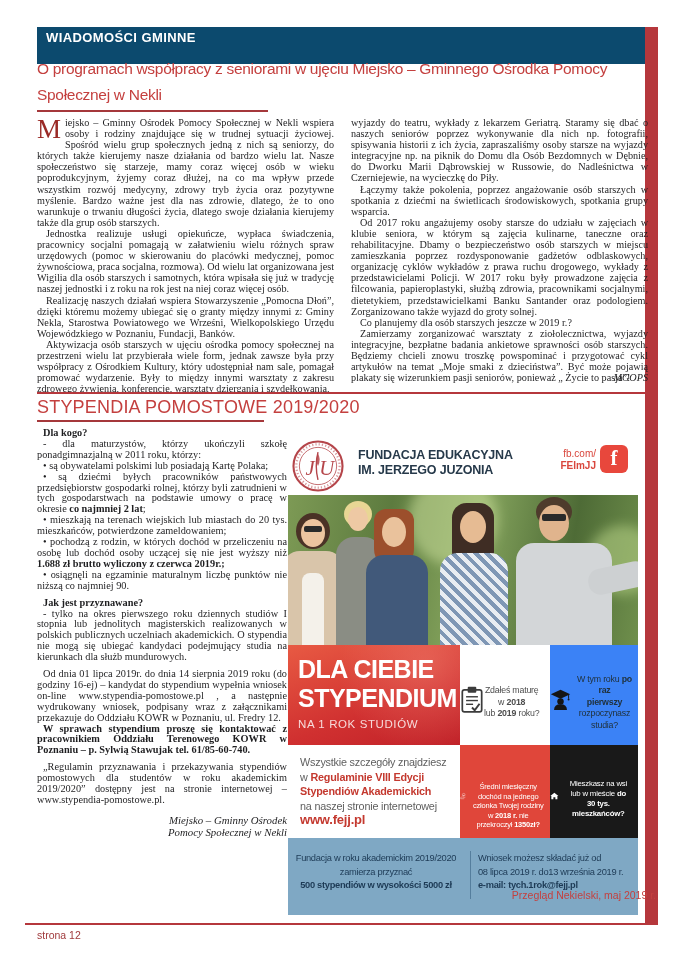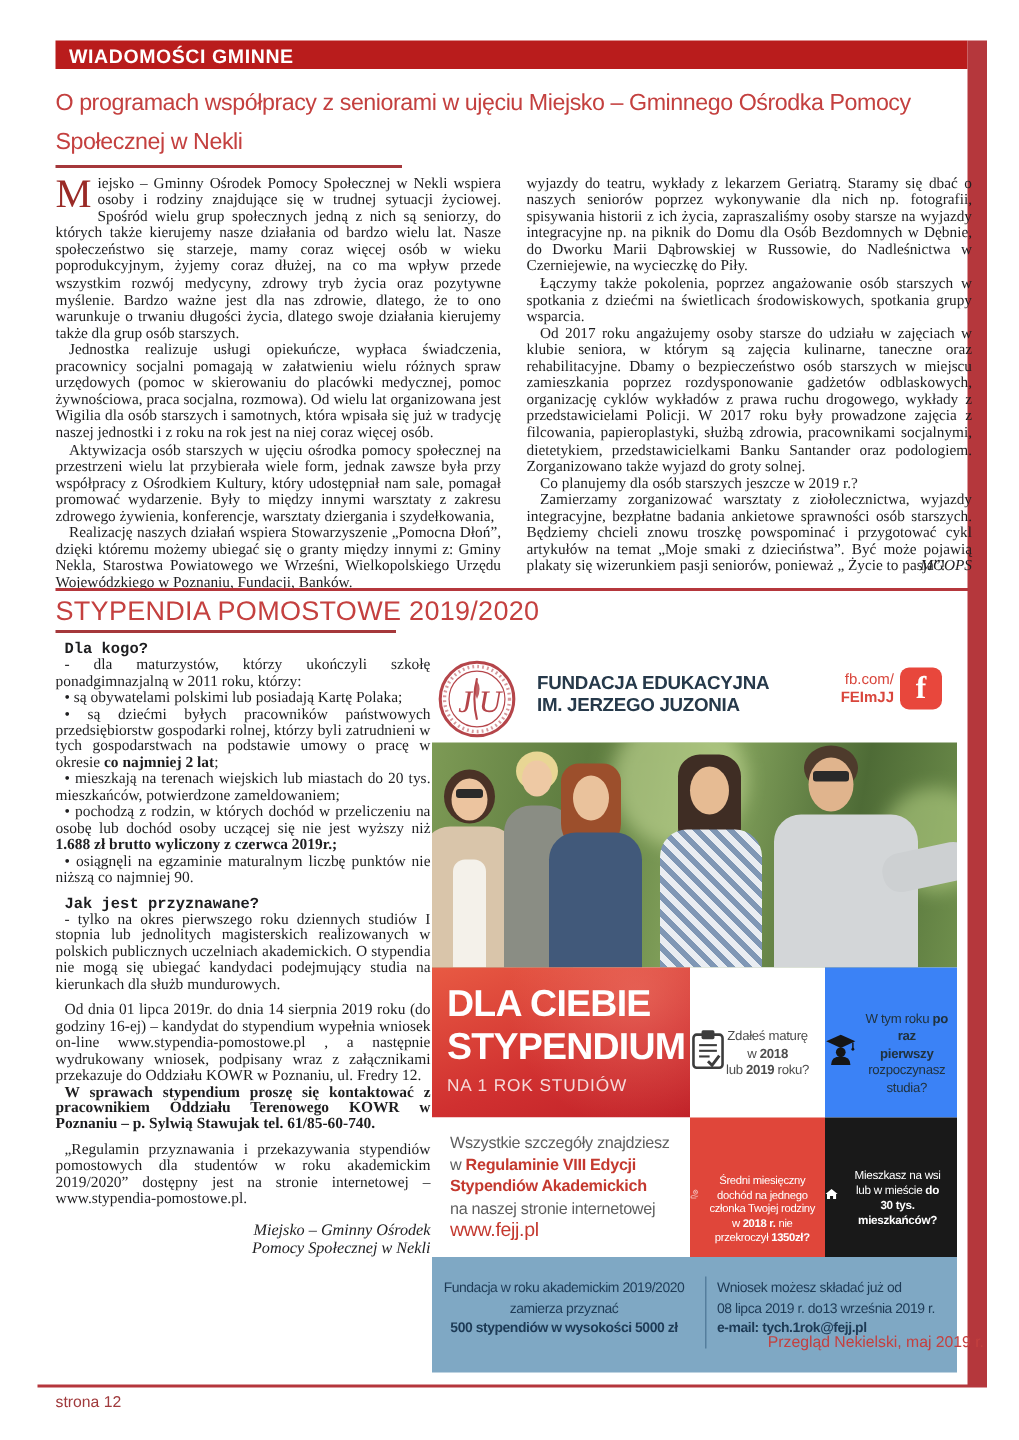--- a/index.html
+++ b/index.html
@@ -3,22 +3,22 @@
 <meta charset="utf-8">
 <style>
   html,body{margin:0;padding:0;background:#e9e9e9;}
   .page{
     position:relative;width:679px;height:960px;background:#ffffff;
     font-family:"Liberation Serif",serif;color:#1e1e20;overflow:hidden;
     margin:0 auto;
   }
   
   .masthead{
-    position:absolute;left:37px;top:27px;width:608px;height:19px;
-    background:#b91c1c;color:#fff;font-family:"Liberation Sans",sans-serif;
+    position:absolute;left:37px;top:27px;width:608px;height:37px;
+    background:#0c4a6e;color:#fff;font-family:"Liberation Sans",sans-serif;
     font-size:13px;font-weight:bold;letter-spacing:.4px;line-height:21px;
     padding-left:9px;box-sizing:border-box;
   }
   .edge-stripe{position:absolute;left:645px;top:27px;width:13px;height:897px;background:#b5373c;}
   
   .a1-title{
     position:absolute;left:37px;top:56px;width:621px;
     font-family:"Liberation Sans",sans-serif;font-size:15.5px;letter-spacing:-.3px;
     color:#c4403f;line-height:26px;font-weight:400;
   }
@@ -36,21 +36,21 @@
   .sep{position:absolute;left:37px;top:392px;width:621px;height:2px;background:#b5373c;}
   
   .s2-title{
     position:absolute;left:37px;top:397px;
     font-family:"Liberation Sans",sans-serif;font-size:18px;color:#c4403f;
     letter-spacing:.2px;font-weight:400;
   }
   .s2-underline{position:absolute;left:37px;top:420px;width:227px;height:2px;background:#a5383b;}
   .s2col{position:absolute;left:37px;top:428px;width:250px;font-size:10.3px;line-height:10.9px;text-align:justify;}
   .s2col p{margin:0;}
-  .s2h{font-weight:bold;text-indent:6px;font-family:Liberation Mono, monospace;}
+  .s2h{font-weight:bold;text-indent:6px;}
   .s2p{text-indent:6px;}
   .s2b{text-indent:6px;}
   .s2b::before{content:"• ";}
   .sp{margin-top:6px !important;}
   .bold{font-weight:bold;}
   .attr{font-style:italic;text-align:right;font-size:10.8px;line-height:12.5px;}
   .attr1{margin-top:8px !important;}
   
   .poster{position:absolute;left:288px;top:437px;width:350px;height:478px;background:#fff;font-family:"Liberation Sans",sans-serif;}
   .p-logo{position:absolute;left:4px;top:3px;width:52px;height:52px;}
@@ -75,21 +75,21 @@
     background:radial-gradient(circle at 80% 20%,rgba(255,160,140,.35),rgba(255,160,140,0) 55%),
                linear-gradient(160deg,#e85a43 0%,#d03030 60%,#c02128 100%);
     color:#fff;padding:10px 0 0 10px;}
   .hl{font-size:25px;font-weight:bold;letter-spacing:-.5px;line-height:29px;}
   .subhl{font-size:11.5px;color:rgba(255,255,255,.82);letter-spacing:.6px;margin-top:5px;}
   .c-q1{left:172px;top:208px;width:90px;height:100px;background:#fff;color:#4d4d4d;}
   .c-q2{left:262px;top:208px;width:88px;height:100px;background:#3b82f6;color:#20323e;}
   .c-det{left:0;top:308px;width:172px;height:93px;background:#fff;padding:10px 0 0 12px;
     font-size:10.8px;line-height:14.5px;color:#5f5f5f;letter-spacing:-.2px;}
   .c-det .red{color:#c4392f;font-weight:bold;}
-  .c-det .url{font-size:13px;font-weight:normal;color:#c4392f;}
+  .c-det .url{font-size:13px;font-weight:bold;color:#c4392f;}
   .c-q3{left:172px;top:308px;width:90px;height:93px;background:#e0463a;color:#fff;}
   .c-q4{left:262px;top:308px;width:88px;height:93px;background:#191919;color:#fff;}
   .qcell{display:flex;flex-direction:row;align-items:center;text-align:center;padding-top:9px;}
   .qtxt{font-size:8.8px;line-height:11.5px;margin-top:6px;letter-spacing:-.2px;}
   .c-q3 .qtxt{font-size:7.5px;line-height:9.6px;padding:0 5px;margin-top:20px;}
   .c-q4 .qtxt{font-size:7.8px;line-height:10.2px;padding:0 7px;}
   .p-bottom{position:absolute;left:0;top:401px;width:350px;height:77px;background:#7fa8c4;color:#1d3a55;}
   .pb-left{position:absolute;left:0;top:14px;width:176px;text-align:center;font-size:9.3px;line-height:13.5px;letter-spacing:-.3px;}
   .pb-right{position:absolute;left:190px;top:14px;width:158px;text-align:left;font-size:9.3px;line-height:13.5px;letter-spacing:-.3px;}
   .pb-div{position:absolute;left:182px;top:13px;width:1px;height:48px;background:#557e9d;}
@@ -108,22 +108,22 @@
   </div>
   <div class="edge-stripe"></div>
 
   <div class="a1-title">O programach współpracy  z seniorami w ujęciu Miejsko – Gminnego Ośrodka Pomocy Społecznej w Nekli</div>
   <div class="a1-underline"></div>
 
   <div class="a1-cols">
     <div class="col">
       <p class="fp"><span class="dropcap">M</span><span>iejsko – Gminny Ośrodek Pomocy Społecznej w Nekli wspiera osoby i rodziny znajdujące się w trudnej sytuacji życiowej. Spośród wielu grup społecznych jedną z nich są seniorzy, do których także kierujemy nasze działania od bardzo wielu lat. Nasze społeczeństwo się starzeje, mamy coraz więcej osób w wieku poprodukcyjnym, żyjemy coraz dłużej, na co ma wpływ przede wszystkim rozwój medycyny, zdrowy tryb życia oraz pozytywne myślenie. Bardzo ważne jest dla nas zdrowie, dlatego, że to ono warunkuje o trwaniu długości życia, dlatego swoje działania kierujemy także dla grup osób starszych.</span></p>
       <p>Jednostka realizuje usługi opiekuńcze, wypłaca świadczenia, pracownicy socjalni pomagają w załatwieniu wielu różnych spraw urzędowych (pomoc w skierowaniu do placówki medycznej, pomoc żywnościowa, praca socjalna, rozmowa). Od wielu lat organizowana jest Wigilia dla osób starszych i samotnych, która wpisała się już w tradycję naszej jednostki i z roku na rok jest na niej coraz więcej osób.</p>
+      <p>Realizację naszych działań wspiera Stowarzyszenie „Pomocna Dłoń”, dzięki któremu możemy ubiegać się o granty między innymi z: Gminy Nekla, Starostwa Powiatowego we Wrześni, Wielkopolskiego Urzędu Wojewódzkiego w Poznaniu, Fundacji, Banków.</p>
       <p>Aktywizacja osób starszych w ujęciu ośrodka pomocy społecznej na przestrzeni wielu lat przybierała wiele form, jednak zawsze była przy współpracy z Ośrodkiem Kultury, który udostępniał nam sale, pomagał promować wydarzenie. Były to między innymi warsztaty z zakresu zdrowego żywienia, konferencje, warsztaty dziergania i szydełkowania,</p>
-      <p>Realizację naszych działań wspiera Stowarzyszenie „Pomocna Dłoń”, dzięki któremu możemy ubiegać się o granty między innymi z: Gminy Nekla, Starostwa Powiatowego we Wrześni, Wielkopolskiego Urzędu Wojewódzkiego w Poznaniu, Fundacji, Banków.</p>
     </div>
     <div class="col">
       <p style="text-indent:0;">wyjazdy do teatru, wykłady z lekarzem Geriatrą. Staramy się dbać o naszych seniorów poprzez wykonywanie dla nich np. fotografii, spisywania historii z ich życia, zapraszaliśmy osoby starsze na wyjazdy integracyjne np. na piknik do Domu dla Osób Bezdomnych w Dębnie, do Dworku Marii Dąbrowskiej w Russowie, do Nadleśnictwa w Czerniejewie, na wycieczkę do Piły.</p>
       <p>Łączymy także pokolenia, poprzez angażowanie osób starszych w spotkania z dziećmi na świetlicach środowiskowych, spotkania grupy wsparcia.</p>
       <p>Od 2017 roku angażujemy osoby starsze do udziału w zajęciach w klubie seniora, w którym są zajęcia kulinarne, taneczne oraz rehabilitacyjne. Dbamy o bezpieczeństwo osób starszych w miejscu zamieszkania poprzez rozdysponowanie gadżetów odblaskowych, organizację cyklów wykładów z prawa ruchu drogowego, wykłady z przedstawicielami Policji. W 2017 roku były prowadzone zajęcia z filcowania, papieroplastyki, służbą zdrowia, pracownikami socjalnymi, dietetykiem, przedstawicielkami Banku Santander oraz podologiem. Zorganizowano także wyjazd do groty solnej.</p>
       <p>Co planujemy dla osób starszych jeszcze w 2019 r.?</p>
       <p class="lastp"><span>Zamierzamy zorganizować warsztaty z ziołolecznictwa, wyjazdy integracyjne, bezpłatne badania ankietowe sprawności osób starszych. Będziemy chcieli znowu troszkę powspominać i przygotować cykl artykułów na temat „Moje smaki z dzieciństwa”. Być może pojawią plakaty się wizerunkiem pasji seniorów, ponieważ „ Życie to pasja”!</span><span class="sig">MGOPS</span></p>
     </div>
   </div>
 

